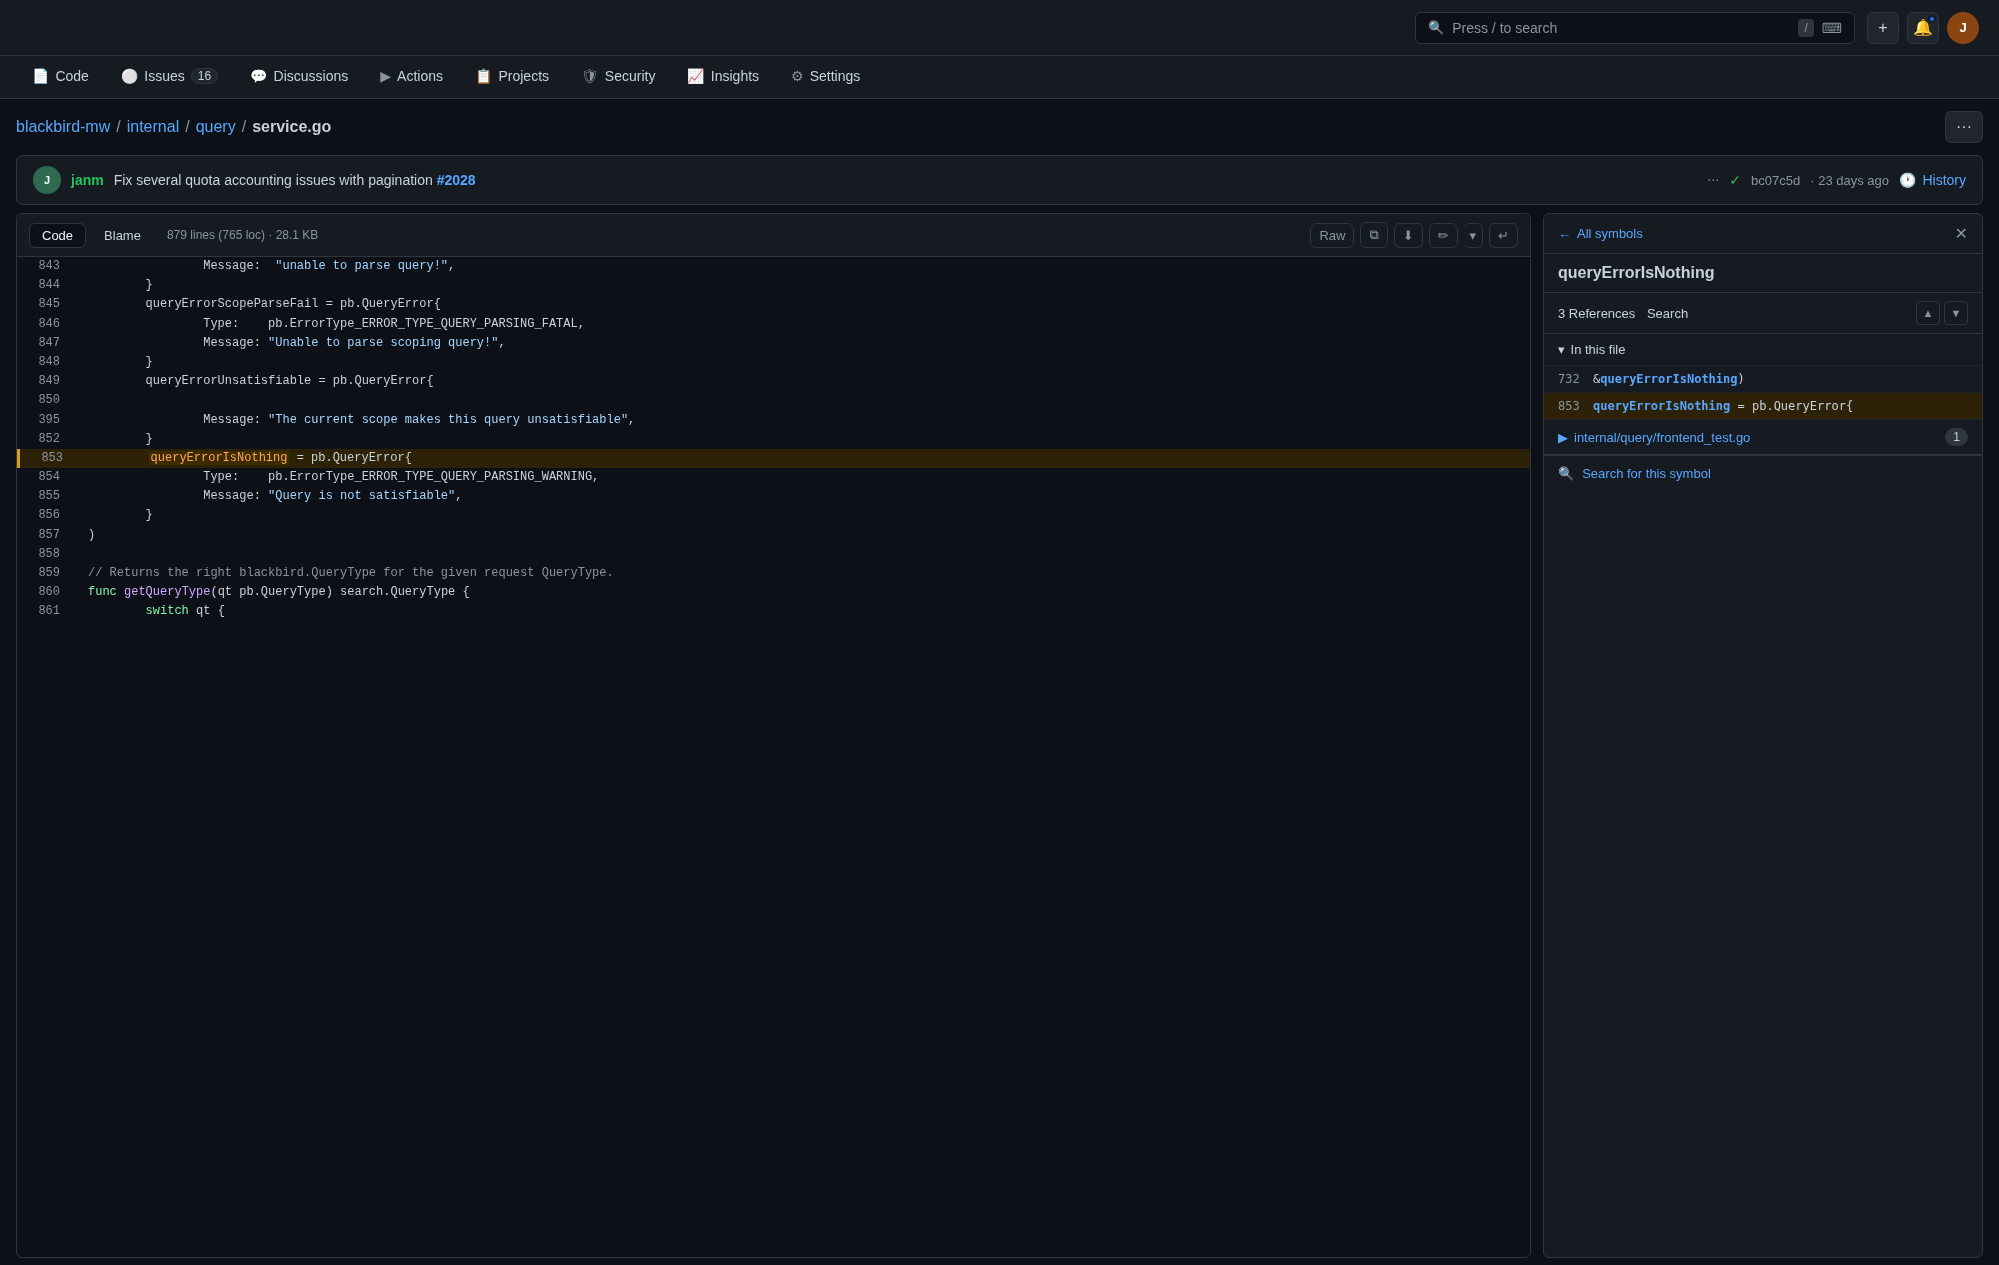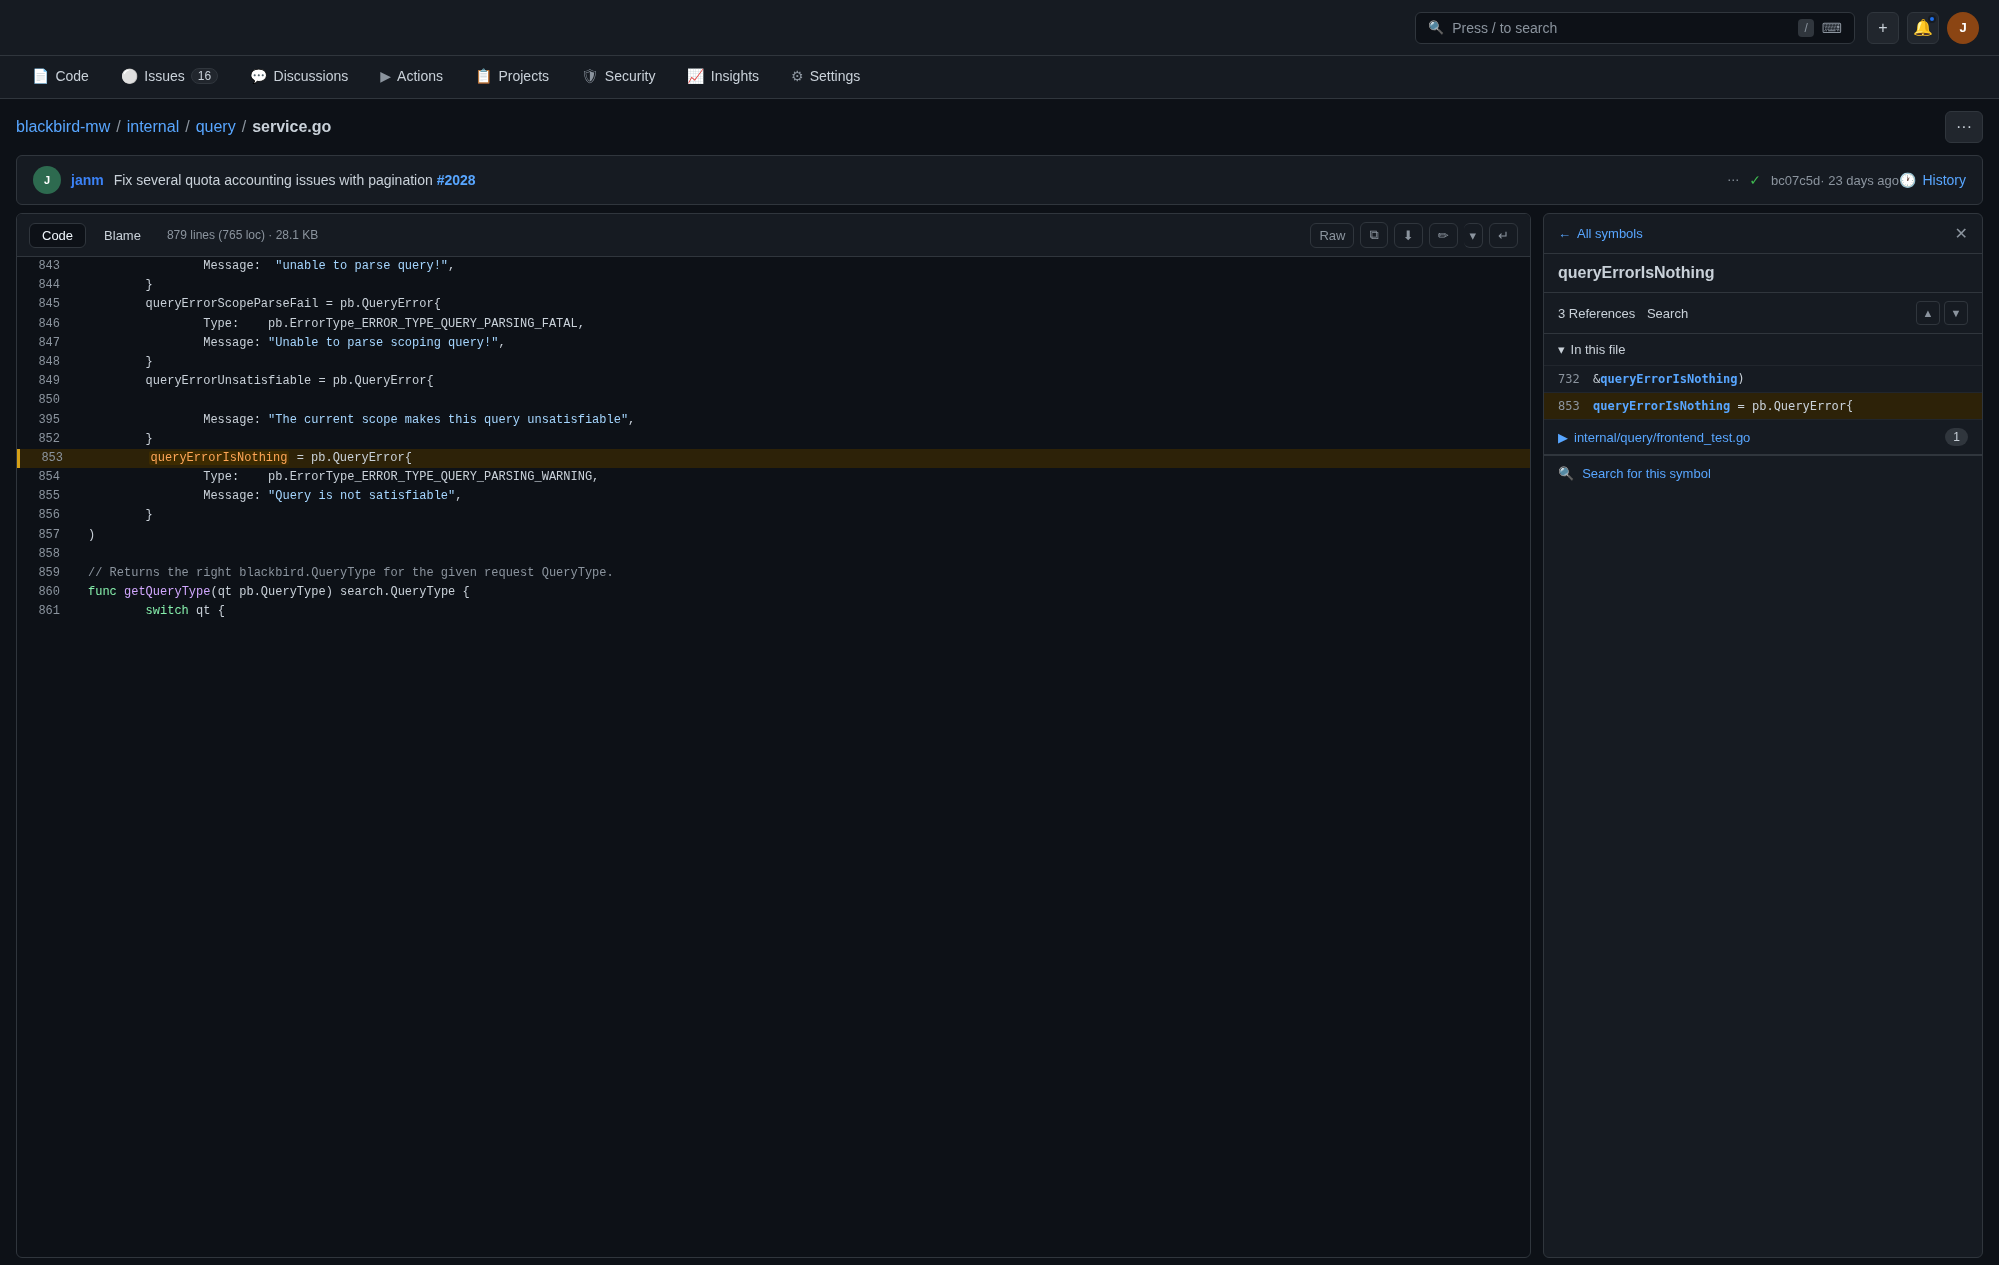--- a/index.html
+++ b/index.html
@@ -179,21 +179,21 @@
       background: #2d6a4f;
       display: flex;
       align-items: center;
       justify-content: center;
       color: #fff;
       font-size: 11px;
       font-weight: bold;
       flex-shrink: 0;
     }
     .commit-username {
-      color: #3b82f6;
+      color: #22c55e;
       font-weight: 600;
       font-size: 14px;
     }
     .commit-message {
       color: #c9d1d9;
       font-size: 14px;
       flex: 1;
     }
     .commit-message .pr-link {
       color: #58a6ff;
@@ -203,21 +203,21 @@
       color: #8b949e;
       font-size: 13px;
     }
     .commit-time {
       color: #8b949e;
       font-size: 13px;
     }
     .commit-right {
       display: flex;
       align-items: center;
-      gap: 0;
+      gap: 10px;
       margin-left: auto;
     }
     .check-icon {
       color: #3fb950;
     }
     .history-btn {
       display: flex;
       align-items: center;
       gap: 6px;
       background: none;

